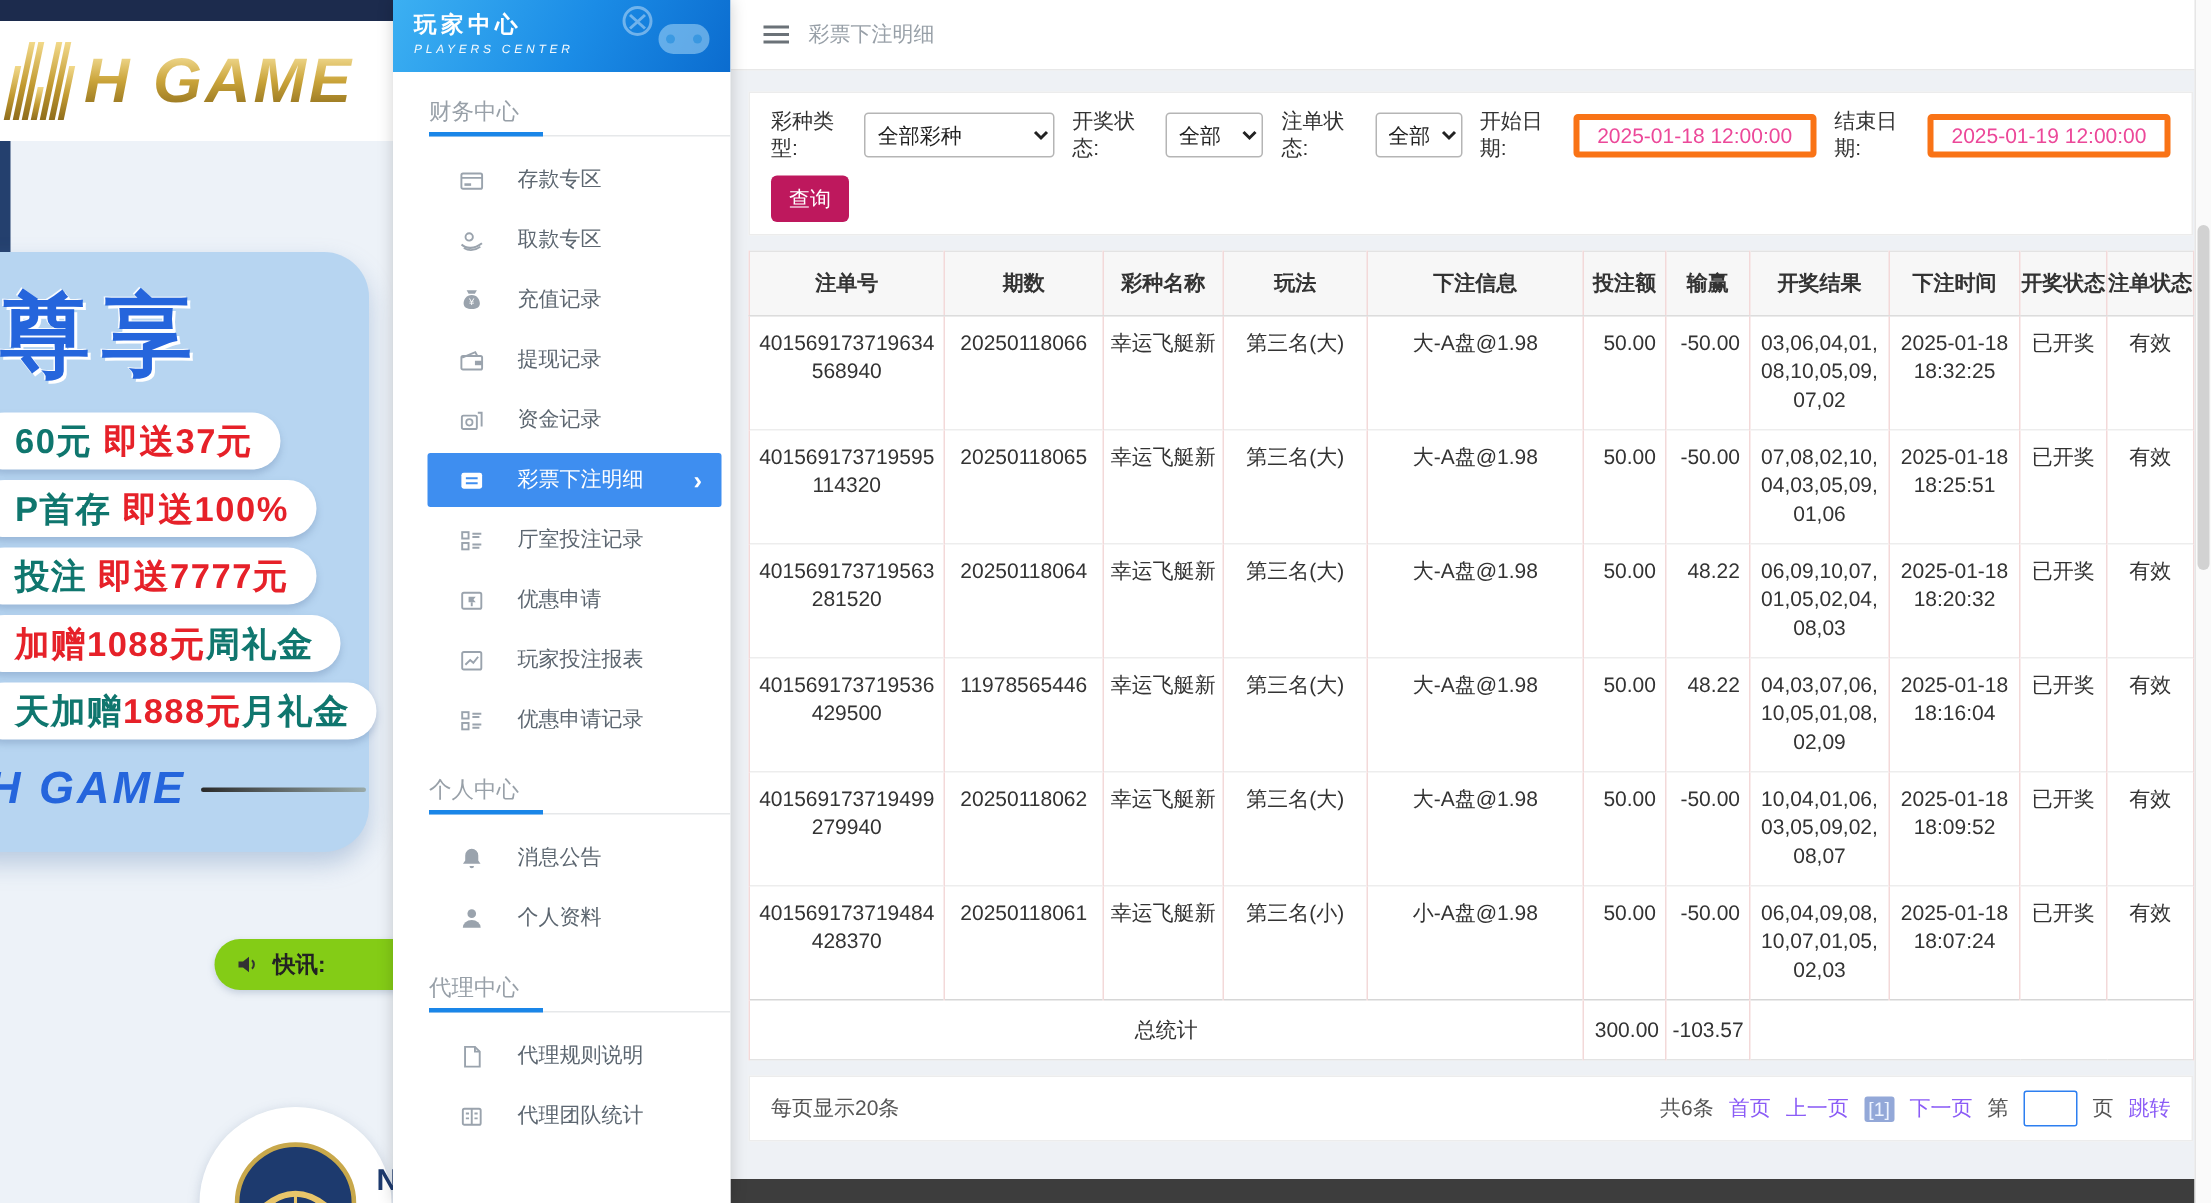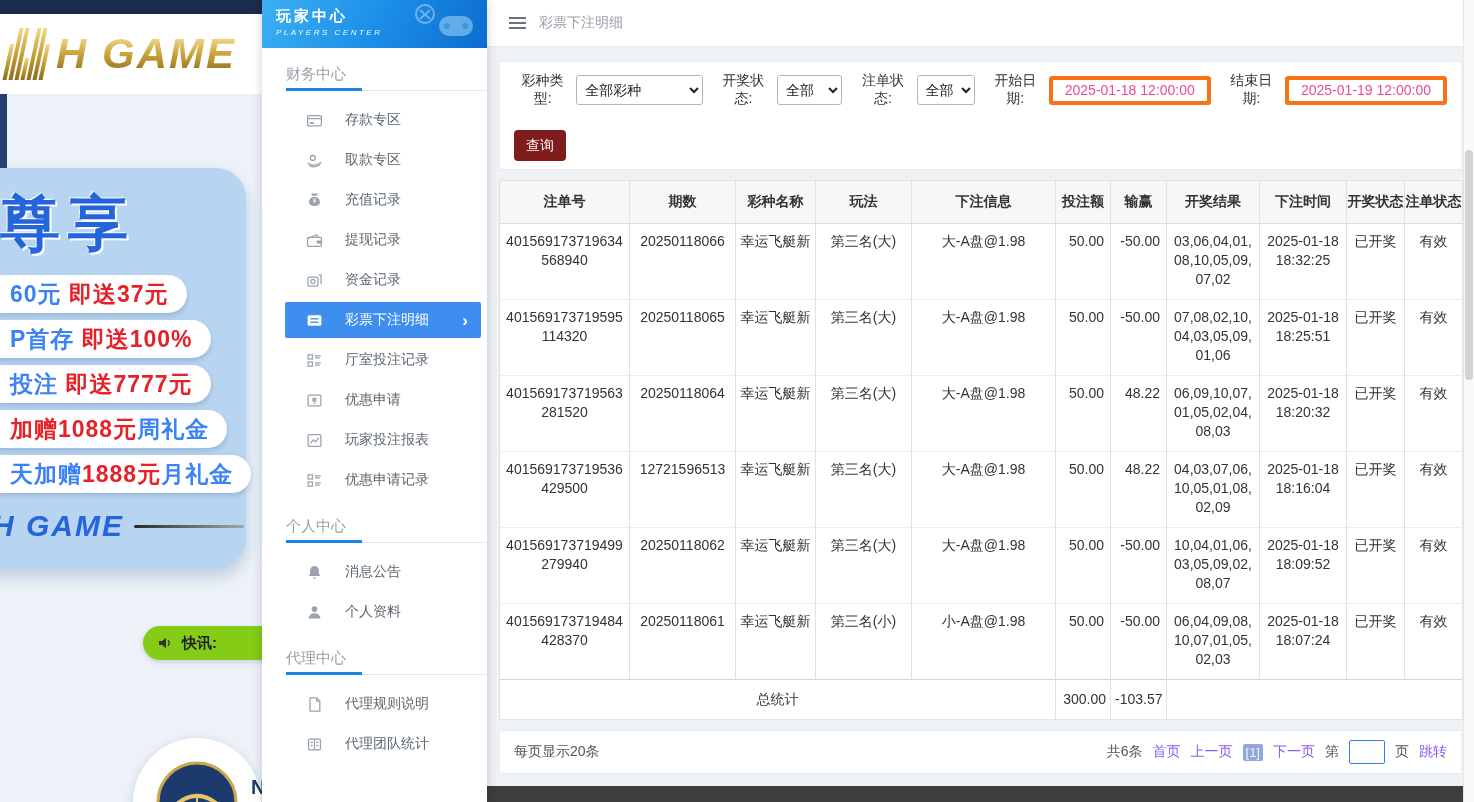--- a/index.html
+++ b/index.html
@@ -20,21 +20,21 @@
     background:linear-gradient(180deg,#f5e09a 10%,#caa43a 50%,#8a6a1a 95%);
     -webkit-background-clip:text;background-clip:text;color:transparent;}
   .lp-sliver{position:absolute;left:0;top:94px;width:7px;height:470px;background:#24406e;}
   .promo-card{position:absolute;left:-38px;top:168px;width:284px;height:400px;background:#b7d5f1;
     border-radius:30px;box-shadow:0 8px 16px rgba(110,145,190,.4);padding:10px 0 0 44px;}
   .promo-headline{font-size:60px;font-weight:bold;color:#2565dc;letter-spacing:8px;
     text-shadow:2px 2px 0 #fff,-1px -1px 0 rgba(255,255,255,.9);margin:6px 0 10px -6px;}
   .promo-pill{background:#fff;border-radius:22px;height:38px;line-height:38px;margin:7px 0 7px -22px;
     padding:0 18px 0 26px;font-weight:bold;font-size:23px;width:max-content;
     box-shadow:0 3px 5px rgba(100,130,170,.35);letter-spacing:1px;}
-  .c-blue{color:#3b82f6;} .c-red{color:#e62129;}
+  .c-blue{color:#0f766e;} .c-red{color:#e62129;}
   .promo-brand{display:flex;align-items:center;gap:10px;margin:16px 0 0 -14px;
     font-style:italic;font-weight:bold;font-size:30px;color:#2565dc;letter-spacing:2px;}
   .promo-dash{width:110px;height:3px;background:linear-gradient(90deg,#2a2a2a,#9aa);border-radius:2px;}
   .news-pill{position:absolute;left:143px;top:626px;width:210px;height:34px;background:#84cc16;border-radius:17px;
     display:flex;align-items:center;gap:9px;padding:0 14px;box-shadow:0 2px 5px rgba(120,140,170,.35);
     font-weight:bold;color:#222;font-size:15px;}
   .partner-circle{position:absolute;left:133px;top:738px;width:128px;height:128px;border-radius:50%;
     background:#fff;display:flex;align-items:center;justify-content:center;box-shadow:0 2px 8px rgba(120,140,170,.35);}
   .partner-letter{position:absolute;left:251px;top:776px;font-weight:bold;font-size:20px;color:#1d3a6e;}
   
@@ -59,28 +59,28 @@
   .main{position:absolute;left:487px;top:0;width:987px;height:802px;background:#eef1f5;}
   .topbar{height:47px;background:#fff;border-bottom:1px solid #e8e8e8;display:flex;align-items:center;
     padding-left:22px;gap:13px;}
   .hamburger{display:inline-flex;flex-direction:column;gap:3px;cursor:pointer;}
   .hamburger i{display:block;width:17px;height:2px;background:#6b7278;}
   .topbar-title{color:#98a0a8;font-size:14px;}
   .content{padding:14px 12px 0 12px;}
   .panel{background:#fff;border:1px solid #ececec;}
   .filter-panel{padding:10px 14px 8px 14px;margin-bottom:10px;}
   .filter-row{display:flex;align-items:center;font-size:14px;color:#333;}
-  .filter-row label{margin:0 5px 0 0;text-align:center;}
+  .filter-row label{margin:0 5px 0 0;}
   .filter-row .gap{width:12px;flex:none;}
   .filter-row select{height:30px;border:1px solid #b5b5b5;border-radius:3px;font-size:14px;color:#222;
     background:#fff;padding:0 4px;font-family:inherit;}
   .sel-lottery{width:132px;} .sel-draw{width:68px;} .sel-order{width:58px;}
   .date-input{height:29px;border:4px solid #f97316;border-radius:3px;width:162px;text-align:center;
     font-size:14px;color:#ec4899;font-family:inherit;}
-  .search-btn{margin-top:22px;background:#7f1d1d;color:#fff;border:none;border-radius:4px;height:31px;
+  .search-btn{margin-top:9px;background:#be185d;color:#fff;border:none;border-radius:4px;height:31px;
     width:52px;font-size:14px;cursor:pointer;font-family:Liberation Serif, serif;}
   
   table{border-collapse:collapse;table-layout:fixed;width:963px;font-size:14px;color:#333;
     background:#fff;border:1px solid #e3e3e3;}
   th{background:#f7f7f7;font-weight:bold;height:43px;border-bottom:1px solid #dcdcdc;
     border-left:1px solid #f3d9d9;border-right:1px solid #f3d9d9;padding:0;}
   td{border-left:1px solid #f3d9d9;border-right:1px solid #f3d9d9;vertical-align:top;
     padding:8px 4px;height:76px;text-align:center;word-break:break-all;line-height:19px;}
   tbody tr + tr td{border-top:1px solid #ededed;}
   td.num{text-align:right;padding-right:6px;}
@@ -428,21 +428,21 @@
             <td>大-A盘@1.98</td>
             <td class="num">50.00</td>
             <td class="num">48.22</td>
             <td>06,09,10,07,01,05,02,04,08,03</td>
             <td>2025-01-18 18:20:32</td>
             <td>已开奖</td>
             <td>有效</td>
           </tr>
           <tr>
             <td>401569173719536429500</td>
-            <td>12721596513</td>
+            <td>11978565446</td>
             <td>幸运飞艇新</td>
             <td>第三名(大)</td>
             <td>大-A盘@1.98</td>
             <td class="num">50.00</td>
             <td class="num">48.22</td>
             <td>04,03,07,06,10,05,01,08,02,09</td>
             <td>2025-01-18 18:16:04</td>
             <td>已开奖</td>
             <td>有效</td>
           </tr>

